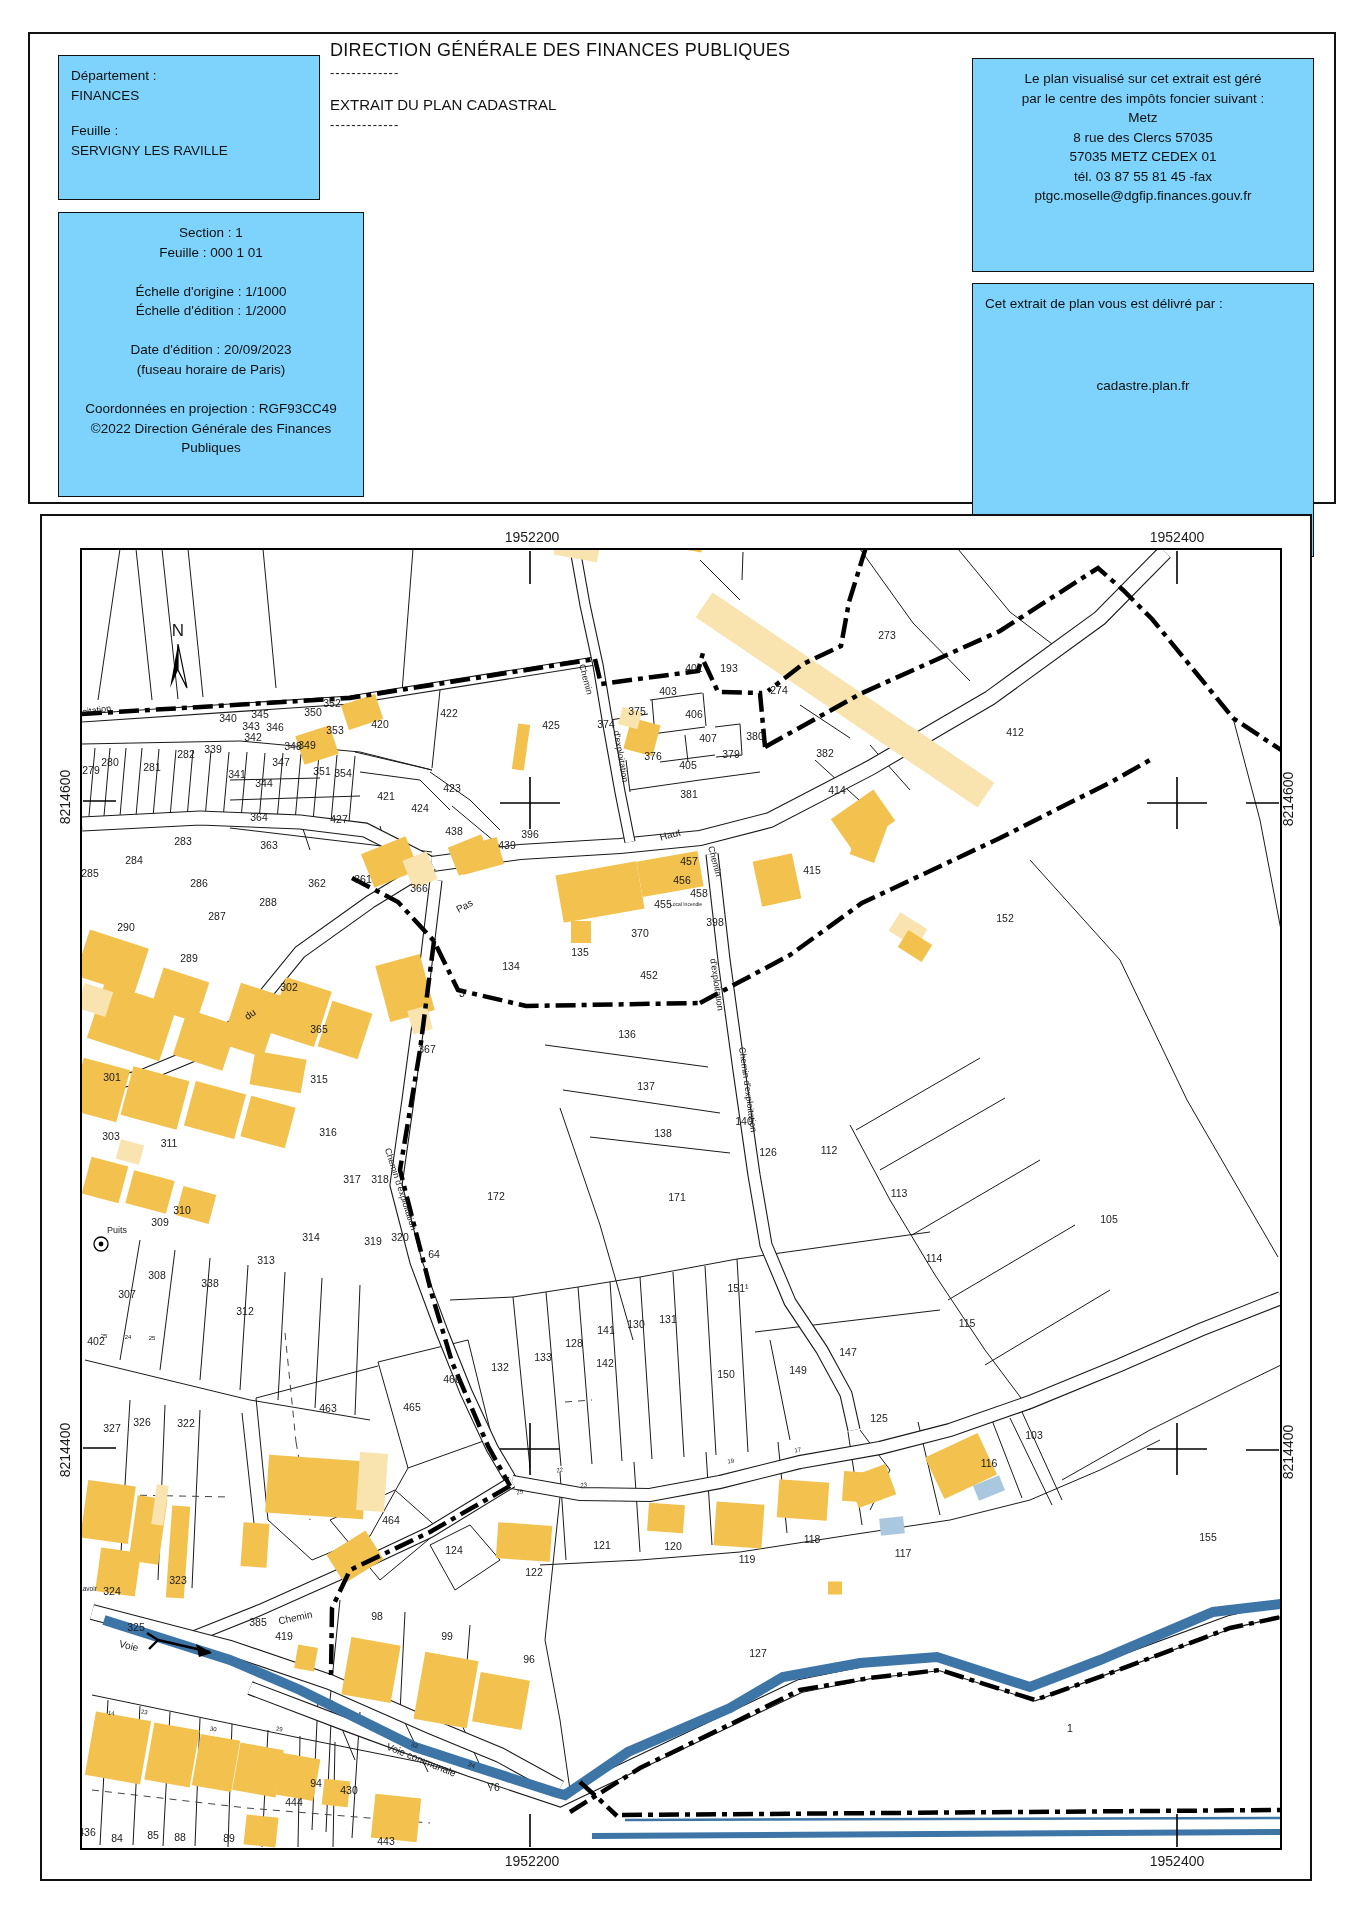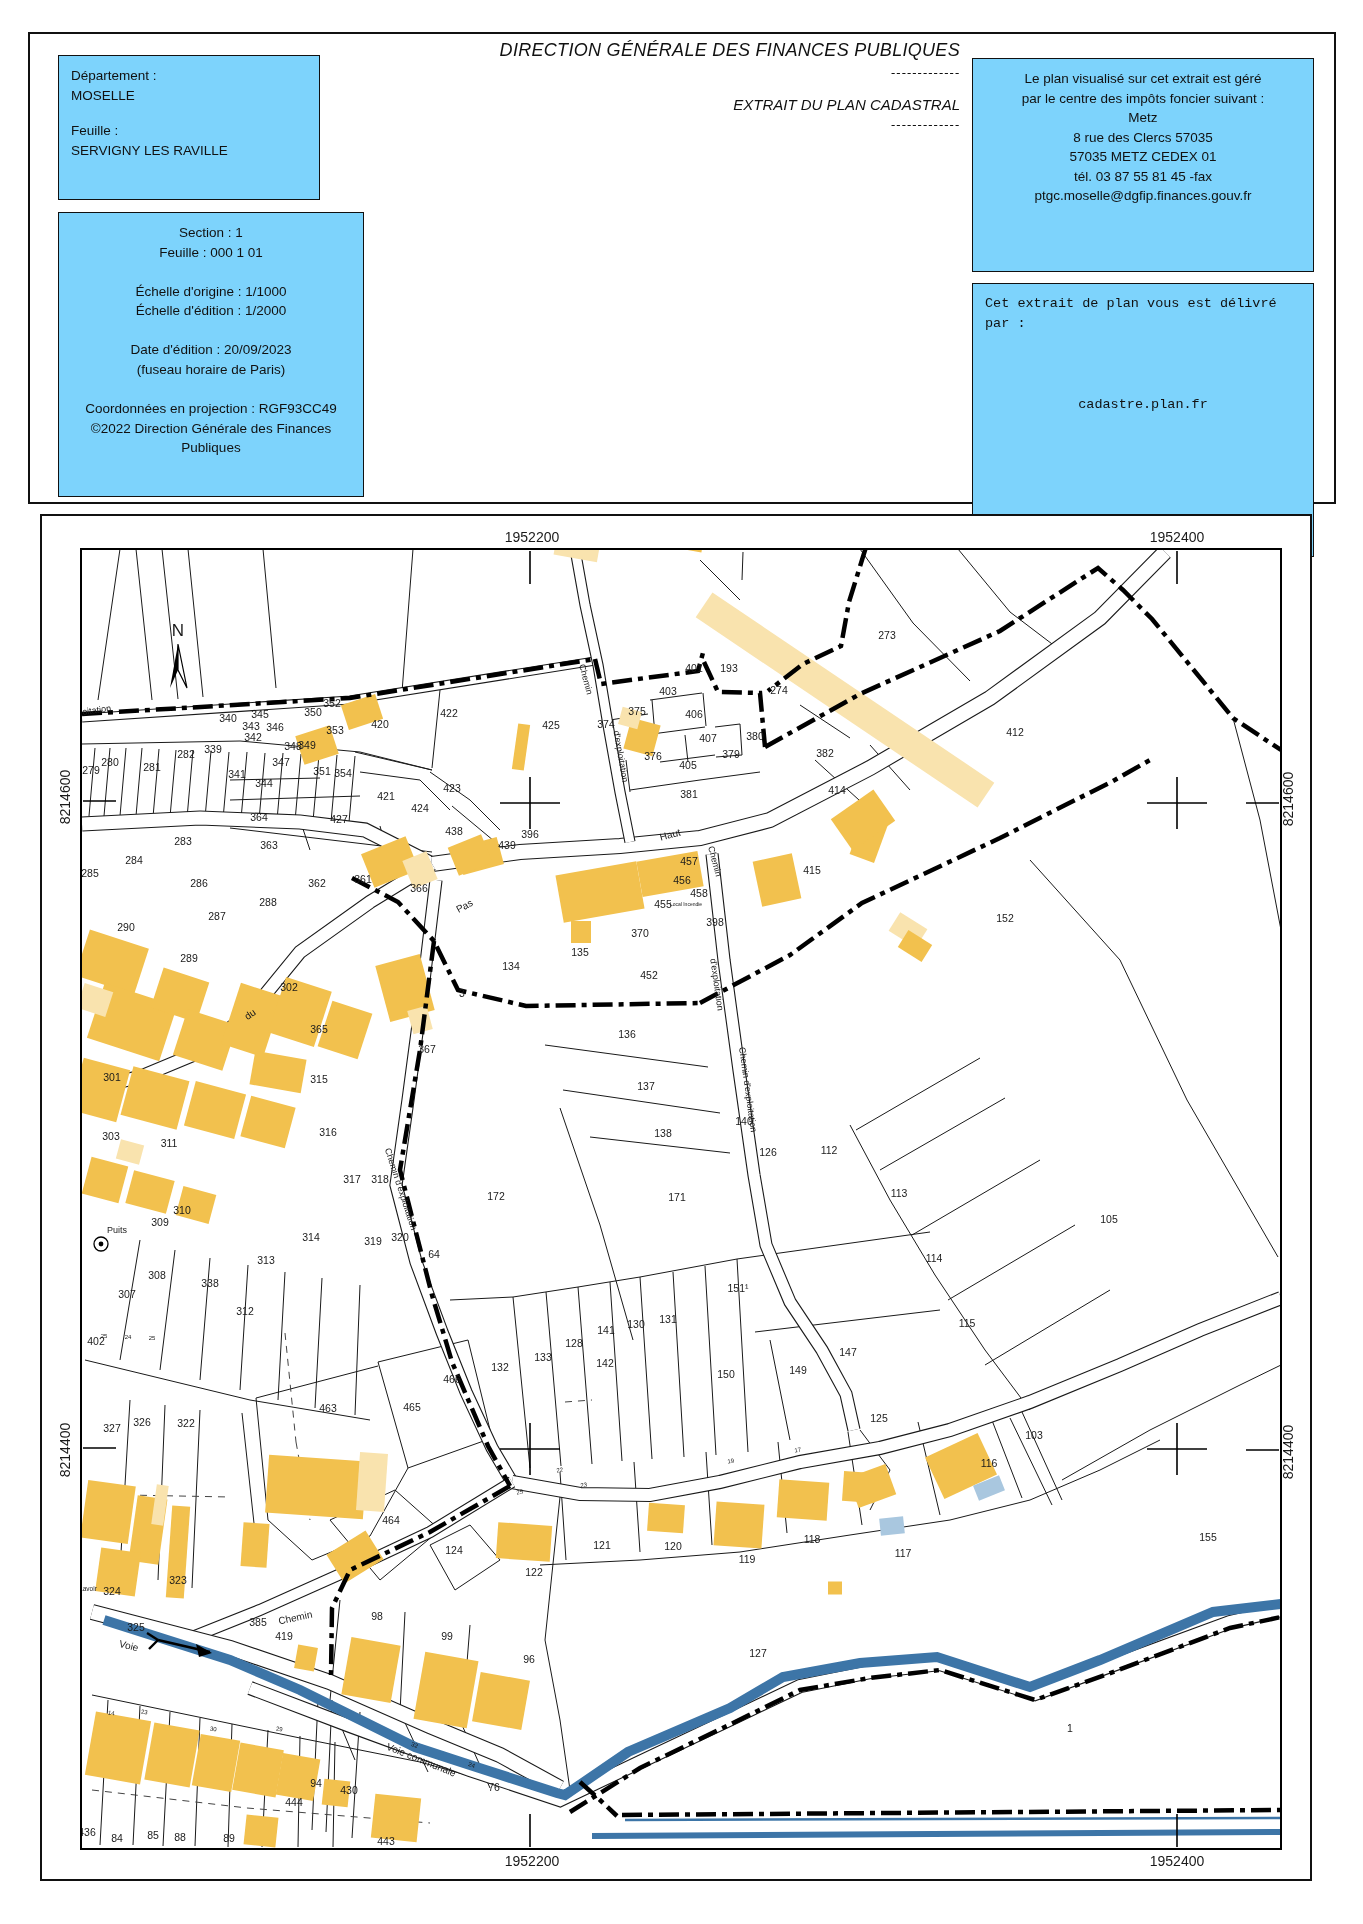--- a/index.html
+++ b/index.html
@@ -1,19 +1,19 @@
 <!DOCTYPE html>
 <html><head>
 <meta charset="utf-8">
 <style>
   html,body{margin:0;padding:0;background:#fff;}
   body{width:1363px;height:1924px;position:relative;font-family:"Liberation Sans","DejaVu Sans",sans-serif;color:#111;}
   .box{position:absolute;border:2px solid #111;background:#fff;box-sizing:border-box;}
   .ibox{position:absolute;border:1.5px solid #111;background:#7dd3fc;box-sizing:border-box;padding:10px 12px;font-size:13.5px;line-height:1.45;}
-  .titlewrap{position:absolute;left:330px;top:40px;width:630px;text-align:right;font-style:italic;}
+  .titlewrap{position:absolute;left:330px;top:40px;width:630px;text-align:left;}
   .t1{font-size:18px;letter-spacing:.3px;}
   .t2{font-size:15px;margin-top:16px;}
   .dash{font-size:13px;letter-spacing:1px;margin-top:4px;}
   .blk{white-space:pre-line;text-align:center;}
   .deliv{text-align:left;}
   .deliv .site{display:block;text-align:center;margin-top:62px;}
   svg text{font-family:"Liberation Sans","DejaVu Sans",sans-serif;fill:#1a1a1a;}
 </style>
 </head>
 <body>
@@ -22,21 +22,21 @@
 
 <div class="titlewrap">
   <div class="t1">DIRECTION GÉNÉRALE DES FINANCES PUBLIQUES</div>
   <div class="dash">-------------</div>
   <div class="t2">EXTRAIT DU PLAN CADASTRAL</div>
   <div class="dash">-------------</div>
 </div>
 
 <div class="ibox" style="left:58px;top:55px;width:262px;height:145px;">
   <div>Département :</div>
-  <div>MOSELLE</div>
+  <div>FINANCES</div>
   <div style="height:16px;"></div>
   <div>Feuille :</div>
   <div>SERVIGNY LES RAVILLE</div>
 </div>
 
 <div class="ibox blk" style="left:58px;top:212px;width:306px;height:285px;">Section : 1
 Feuille : 000 1 01
 
 Échelle d'origine : 1/1000
 Échelle d'édition : 1/2000
@@ -49,21 +49,21 @@
 Publiques</div>
 
 <div class="ibox blk" style="left:972px;top:58px;width:342px;height:214px;">Le plan visualisé sur cet extrait est géré
 par le centre des impôts foncier suivant :
 Metz
 8 rue des Clercs  57035
 57035 METZ CEDEX 01
 tél. 03 87 55 81 45 -fax
 ptgc.moselle@dgfip.finances.gouv.fr</div>
 
-<div class="ibox deliv" style="left:972px;top:283px;width:342px;height:274px;font-family:Liberation Mono, monospace;">
+<div class="ibox deliv" style="left:972px;top:283px;width:342px;height:274px;">
   <span>Cet extrait de plan vous est délivré par :</span>
   <span class="site">cadastre.plan.fr</span>
 </div>
 
 <div class="box" style="left:40px;top:514px;width:1272px;height:1367px;"></div>
 
 <svg id="map-svg" style="position:absolute;left:40px;top:514px;" width="1272" height="1367" viewBox="40 514 1272 1367" xmlns="http://www.w3.org/2000/svg">
     <defs>
       <clipPath id="mapclip">
         <rect x="81" y="549" width="1200" height="1300"></rect>

